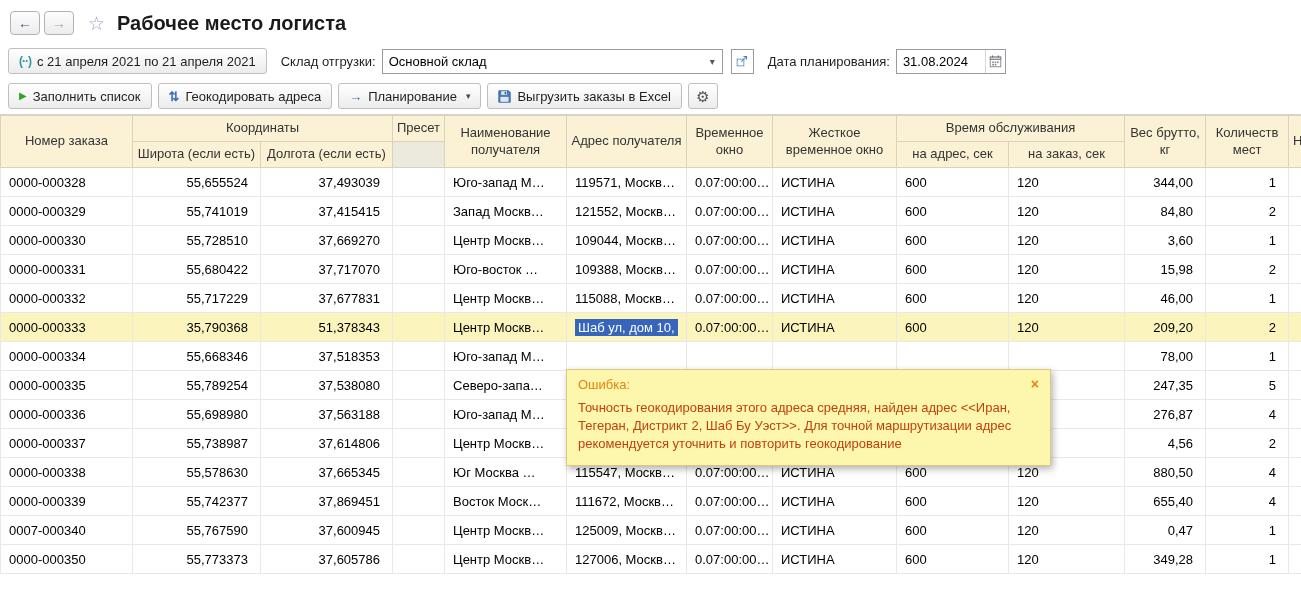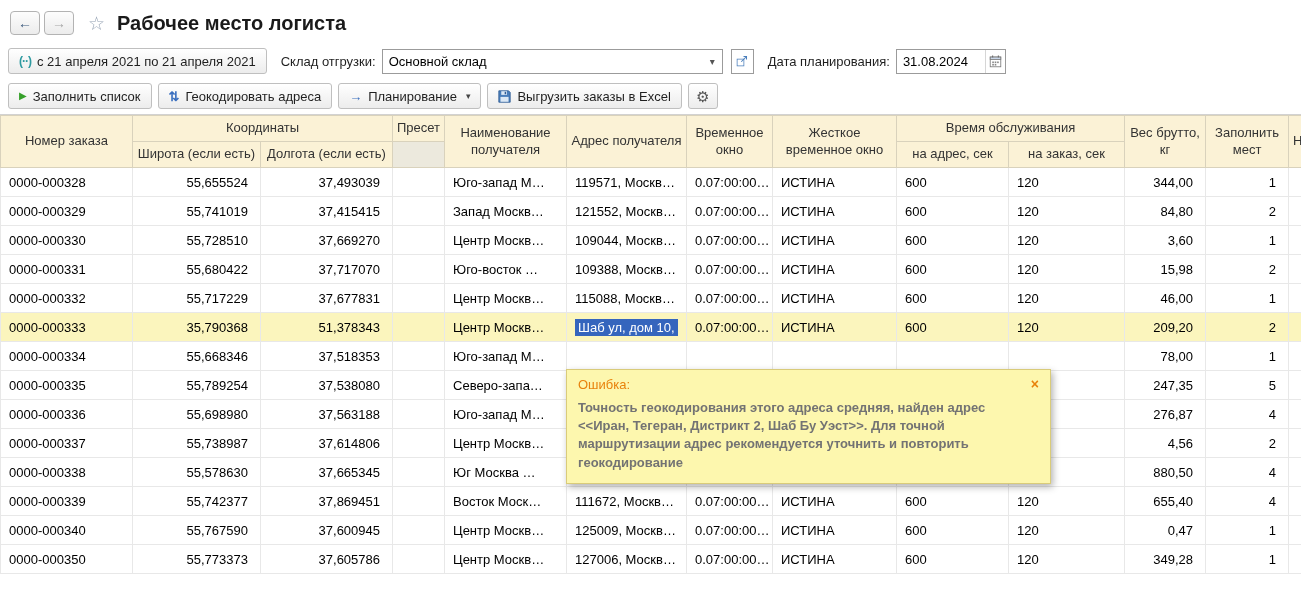--- a/index.html
+++ b/index.html
@@ -76,21 +76,21 @@
   
   .tooltip {
     position: absolute; left: 566px; top: 254px; width: 485px;
     background: #fdf7ae; border: 1px solid #d9cb7a;
     box-shadow: 2px 3px 7px rgba(0,0,0,0.30);
     padding: 7px 11px 11px; z-index: 5;
   }
   .tt-head { display: flex; justify-content: space-between; align-items: flex-start; margin-bottom: 7px; }
   .tt-title { color: #e8820c; }
   .tt-close { color: #e8820c; font-weight: 700; cursor: pointer; font-size: 14px; line-height: 1; }
-  .tt-body { color: #737373; line-height: 1.4; font-weight: bold; }
+  .tt-body { color: #c2410c; line-height: 1.4; }
 </style>
 </head>
 <body>
 
 <div class="titlebar">
   <button class="nav-btn back"><span>←</span></button>
   <button class="nav-btn fwd"><span>→</span></button>
   <span class="star">☆</span>
   <h1 class="title">Рабочее место логиста</h1>
 </div>
@@ -185,21 +185,21 @@
       <tr>
         <th rowspan="2">Номер заказа</th>
         <th colspan="2">Координаты</th>
         <th>Пресет</th>
         <th rowspan="2">Наименование получателя</th>
         <th rowspan="2">Адрес получателя</th>
         <th rowspan="2">Временное окно</th>
         <th rowspan="2">Жесткое временное окно</th>
         <th colspan="2">Время обслуживания</th>
         <th rowspan="2">Вес брутто, кг</th>
-        <th rowspan="2">Заполнить мест</th>
+        <th rowspan="2">Количеств мест</th>
         <th rowspan="2">Н</th>
       </tr>
       <tr>
         <th>Широта (если есть)</th>
         <th>Долгота (если есть)</th>
         <th class="preset-sub"></th>
         <th>на адрес, сек</th>
         <th>на заказ, сек</th>
       </tr>
     </thead>
@@ -378,21 +378,21 @@
           <td>111672, Москв…</td>
           <td>0.07:00:00…</td>
           <td>ИСТИНА</td>
           <td>600</td>
           <td>120</td>
           <td class="num">655,40</td>
           <td class="num">4</td>
           <td></td>
         </tr>
         <tr>
-          <td>0000-000340</td>
+          <td>0007-000340</td>
           <td class="num">55,767590</td>
           <td class="num">37,600945</td>
           <td></td>
           <td>Центр Москв…</td>
           <td>125009, Москв…</td>
           <td>0.07:00:00…</td>
           <td>ИСТИНА</td>
           <td>600</td>
           <td>120</td>
           <td class="num">0,47</td>

